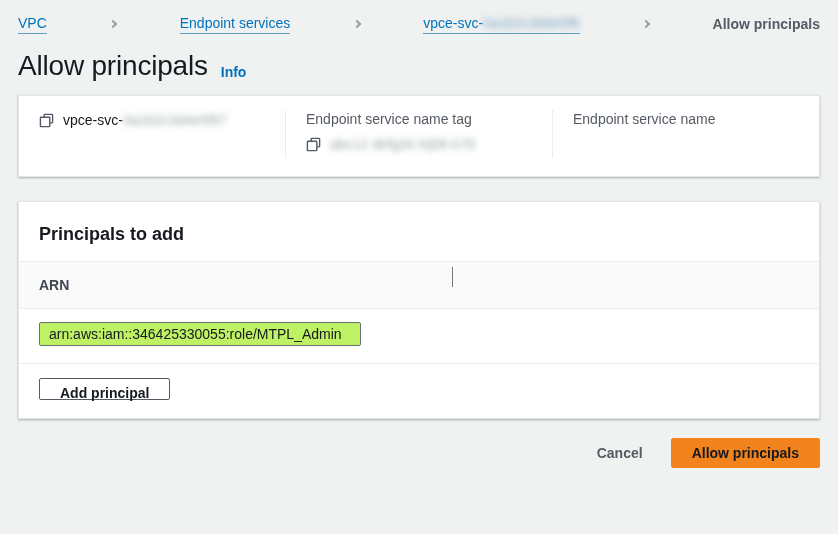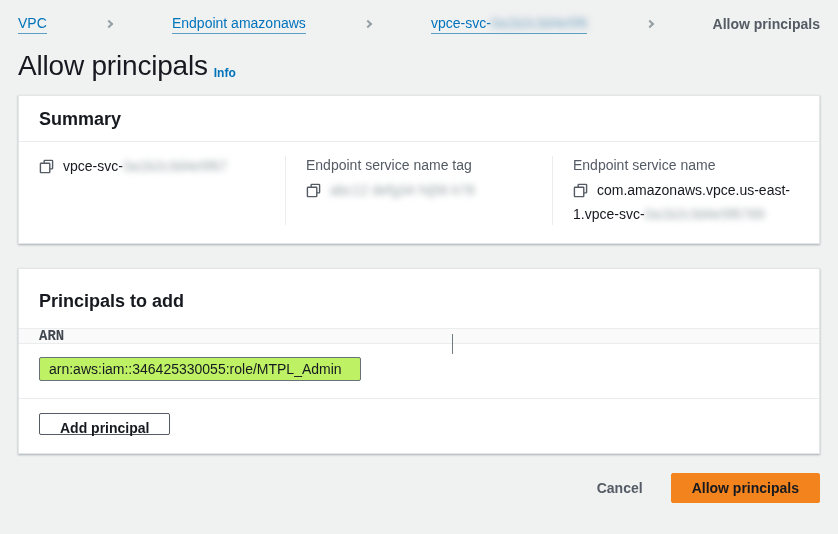--- a/index.html
+++ b/index.html
@@ -15,42 +15,42 @@
   
   .breadcrumb { display: flex; align-items: center; font-size: 14px; line-height: 18px; justify-content: space-between; }
   .breadcrumb a { color: #0073bb; text-decoration: none; border-bottom: 1px solid #5d9fc4; padding-bottom: 1px; cursor: pointer; }
   .sep { width: 6px; height: 6px; border-top: 2px solid #96a0a5; border-right: 2px solid #96a0a5; transform: rotate(45deg); margin: 0 12px; flex: none; }
   .crumb-current { color: #545b64; font-weight: 700; }
   .crumb-redacted { filter: blur(3px); color: #7ba7c4; }
 
   
   .title-row { display: flex; align-items: flex-end; margin: 15px 0 12px; }
   h1 { margin: 0; font-size: 28px; font-weight: 400; letter-spacing: -0.2px; line-height: 34px; }
-  .info-link { font-size: 12px; font-weight: 700; color: #0073bb; margin-left: 6px; padding-bottom: 3px; text-decoration: none; cursor: pointer; }
+  .info-link { font-size: 14px; font-weight: 700; color: #0073bb; margin-left: 13px; padding-bottom: 3px; text-decoration: none; cursor: pointer; }
 
   
   .card { background: #fff; border: 1px solid #e2e6e6; box-shadow: 0 1px 2px rgba(0,28,36,.3); }
   .card-header { padding: 12px 20px 11px; border-bottom: 1px solid #eaeded; }
   .card-header h2, .p-header h2 { margin: 0; font-size: 18px; font-weight: 700; line-height: 22px; }
 
   
   .summary-content { display: flex; padding: 14px 0 18px; }
   .sum-col { flex: 1; padding: 0 20px; min-width: 0; }
   .sum-col + .sum-col { border-left: 1px solid #eaeded; }
   .field-label { color: #545b64; font-size: 14px; line-height: 18px; margin-bottom: 6px; }
   .field-value { font-size: 14px; line-height: 21px; color: #16191f; word-break: break-word; }
   .copy-icon { display: inline-block; vertical-align: -3px; margin-right: 9px; cursor: pointer; }
   .redacted { filter: blur(3px); color: #9aa5a8; }
 
   
   .principals-card { margin-top: 24px; }
   .p-header { padding: 21px 20px 16px; }
-  .table-head { position: relative; display: flex; align-items: center; height: 16px; background: #fafafa;
+  .table-head { position: relative; display: flex; align-items: center; height: 48px; background: #fafafa;
     border-top: 1px solid #eaeded; border-bottom: 1px solid #eaeded; padding: 0 20px;
-    font-weight: 700; font-size: 14px; color: #414750; font-family: Liberation Mono, monospace; }
+    font-weight: 700; font-size: 14px; color: #414750; }
   .col-div { position: absolute; left: 433px; top: 5px; width: 1px; height: 20px; background: #6f7b80; cursor: col-resize; }
   .input-row { padding: 13px 20px 17px; border-bottom: 1px solid #eaeded; }
   input.arn { width: 322px; height: 24px; border: 1px solid #687078; border-radius: 2px; padding: 0 9px;
     font: 14px "Liberation Sans", sans-serif; color: #16191f; background: #bef264; }
   .btn-row { padding: 14px 20px 16px; }
   .btn-secondary { display: inline-block; background: #fff; border: 1px solid #545b64; border-radius: 2px;
     height: 22px; line-height: 28px; padding: 0 20px; font-weight: 700; font-size: 14px; color: #16191f;
     cursor: pointer; font-family: inherit; }
 
   
@@ -61,36 +61,33 @@
     padding: 0 20px; font-weight: 700; font-size: 14px; color: #16191f; cursor: pointer; font-family: inherit; }
 </style>
 </head>
 <body>
 
 <div class="page">
 
   <nav class="breadcrumb">
     <a>VPC</a>
     <span class="sep"></span>
-    <a>Endpoint amazonaws</a>
+    <a>Endpoint services</a>
     <span class="sep"></span>
     <a><span>vpce-svc-</span><span class="crumb-redacted">0a1b2c3d4e5f6</span></a>
     <span class="sep"></span>
     <span class="crumb-current">Allow principals</span>
   </nav>
 
   <div class="title-row">
     <h1>Allow principals</h1>
     <a class="info-link">Info</a>
   </div>
 
   <section class="card">
-    <div class="card-header">
-      <h2>Summary</h2>
-    </div>
     <div class="summary-content">
 
       <div class="sum-col">
         <div class="field-value">
           <span class="copy-icon"><svg width="15" height="15" viewBox="0 0 16 16">
                 <path d="M5.5 4.5V2.2c0-.4.3-.7.7-.7h7.6c.4 0 .7.3.7.7v7.6c0 .4-.3.7-.7.7H11.5" fill="none" stroke="#545b64" stroke-width="1.5"></path>
                 <rect x="1.5" y="4.5" width="10" height="10" rx="0.7" fill="none" stroke="#545b64" stroke-width="1.5"></rect>
               </svg></span><span>vpce-svc-</span><span class="redacted">0a1b2c3d4e5f67</span>
         </div>
       </div>
@@ -100,26 +97,20 @@
         <div class="field-value">
           <span class="copy-icon"><svg width="15" height="15" viewBox="0 0 16 16">
                 <path d="M5.5 4.5V2.2c0-.4.3-.7.7-.7h7.6c.4 0 .7.3.7.7v7.6c0 .4-.3.7-.7.7H11.5" fill="none" stroke="#545b64" stroke-width="1.5"></path>
                 <rect x="1.5" y="4.5" width="10" height="10" rx="0.7" fill="none" stroke="#545b64" stroke-width="1.5"></rect>
               </svg></span><span></span><span class="redacted">abc12 defg34 hij56 k78</span>
         </div>
       </div>
 
       <div class="sum-col">
         <div class="field-label">Endpoint service name</div>
-        <div class="field-value">
-          <span class="copy-icon"><svg width="15" height="15" viewBox="0 0 16 16">
-                <path d="M5.5 4.5V2.2c0-.4.3-.7.7-.7h7.6c.4 0 .7.3.7.7v7.6c0 .4-.3.7-.7.7H11.5" fill="none" stroke="#545b64" stroke-width="1.5"></path>
-                <rect x="1.5" y="4.5" width="10" height="10" rx="0.7" fill="none" stroke="#545b64" stroke-width="1.5"></rect>
-              </svg></span><span>com.amazonaws.vpce.us-east-1.vpce-svc-</span><span class="redacted">0a1b2c3d4e5f6789</span>
-        </div>
       </div>
 
     </div>
   </section>
 
   <section class="card principals-card">
     <div class="p-header">
       <h2>Principals to add</h2>
     </div>
     <div class="table-head">

